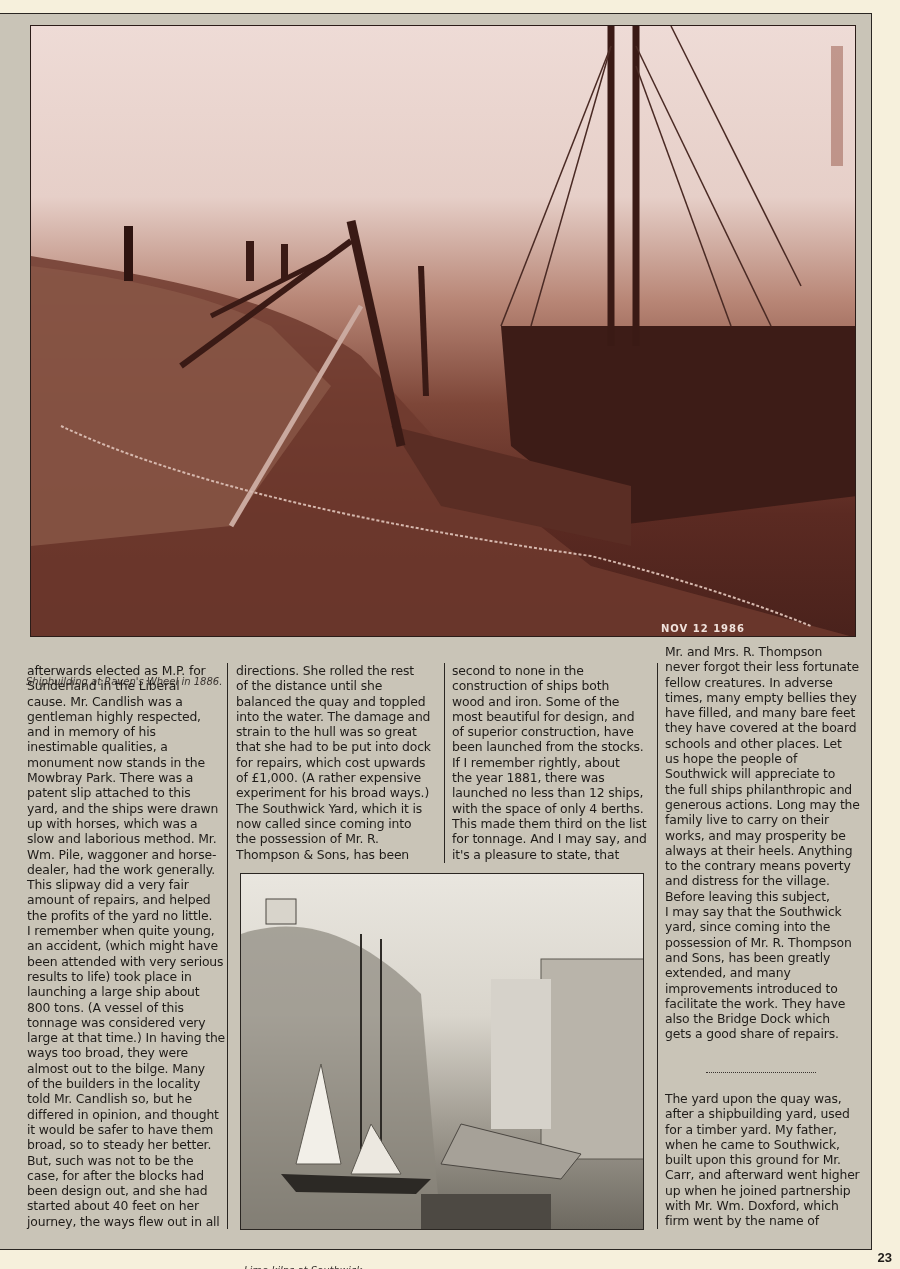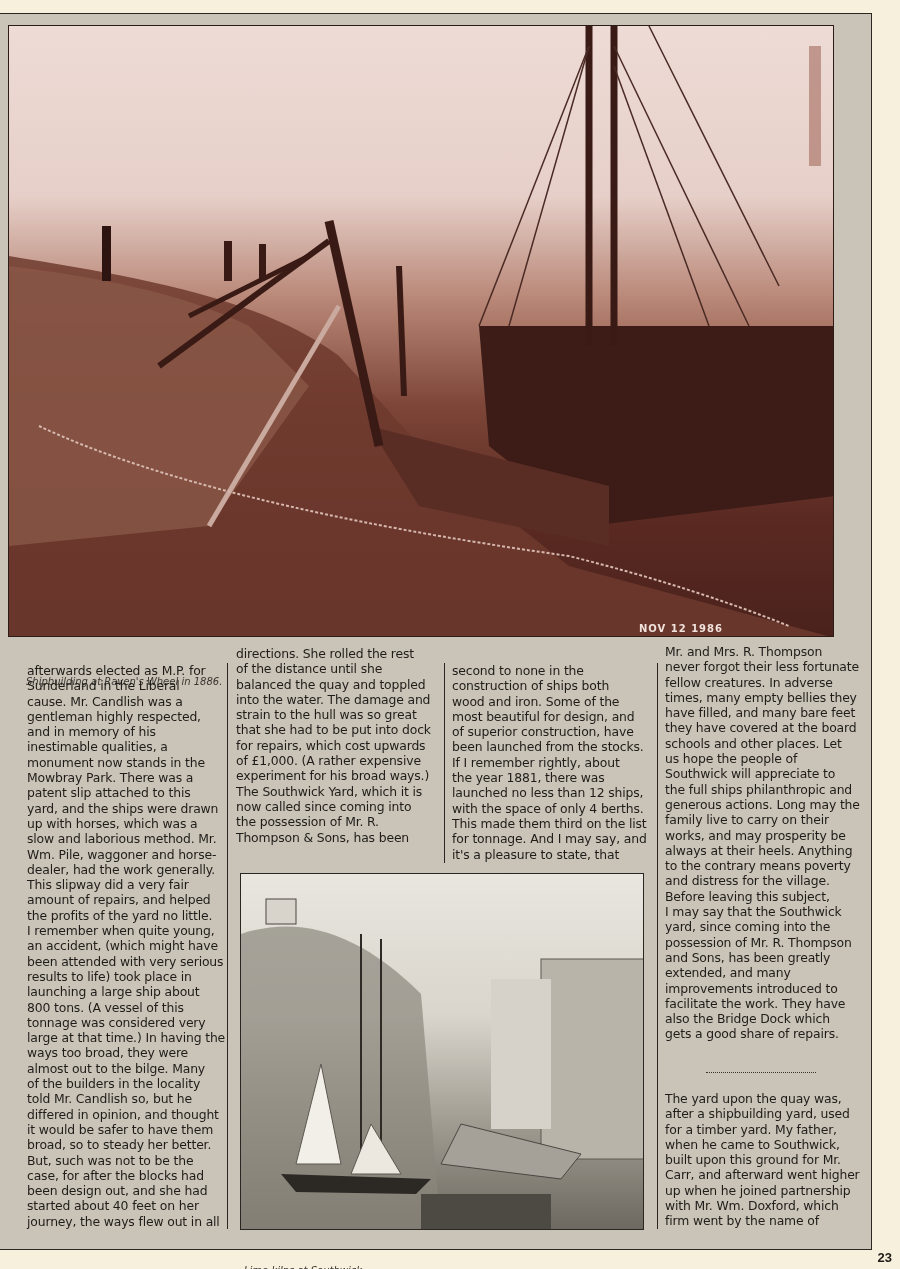--- a/index.html
+++ b/index.html
@@ -8,21 +8,21 @@
     background: #f6f0dc;
     font-family: "DejaVu Sans", sans-serif;
   }
   .page-frame {
     position: absolute; left: 0; top: 13px; width: 872px; height: 1237px;
     background: #c9c4b7;
     border-top: 1px solid #2a2622; border-right: 1px solid #2a2622; border-bottom: 1px solid #2a2622;
     box-sizing: border-box;
   }
   .photo-main {
-    position: absolute; left: 8px; top: 25px; width: 826px; height: 612px;
+    position: absolute; left: 30px; top: 25px; width: 826px; height: 612px;
     border: 1px solid #2b1c18; box-sizing: border-box; overflow: hidden;
     background: linear-gradient(180deg, #eedbd6 0%, #e6cfc8 28%, #b88676 45%, #7d4638 62%, #5b2a22 80%, #4a221c 100%);
   }
   .photo-main svg { position: absolute; left: 0; top: 0; }
   .date-stamp {
     position: absolute; right: 110px; bottom: 2px;
     color: #f1e2dc; font-size: 10px; font-weight: bold; letter-spacing: 1px;
   }
   .caption {
     position: absolute; font-style: italic; font-size: 10px; color: #3a3430;
@@ -126,21 +126,21 @@
       <p>broad, so to steady her better.</p>
       <p>But, such was not to be the</p>
       <p>case, for after the blocks had</p>
       <p>been design out, and she had</p>
       <p>started about 40 feet on her</p>
       <p>journey, the ways flew out in all</p>
     </div>
 </div>
 <div class="col-rule" style="left:227px; top:663px; height:566px;"></div>
 
-<div class="col" style="left:236px; top:646px;">
+<div class="col" style="left:236px; top:663px;">
   <div id="col1">
       <p>directions. She rolled the rest</p>
       <p>of the distance until she</p>
       <p>balanced the quay and toppled</p>
       <p>into the water. The damage and</p>
       <p>strain to the hull was so great</p>
       <p>that she had to be put into dock</p>
       <p>for repairs, which cost upwards</p>
       <p>of £1,000. (A rather expensive</p>
       <p>experiment for his broad ways.)</p>

